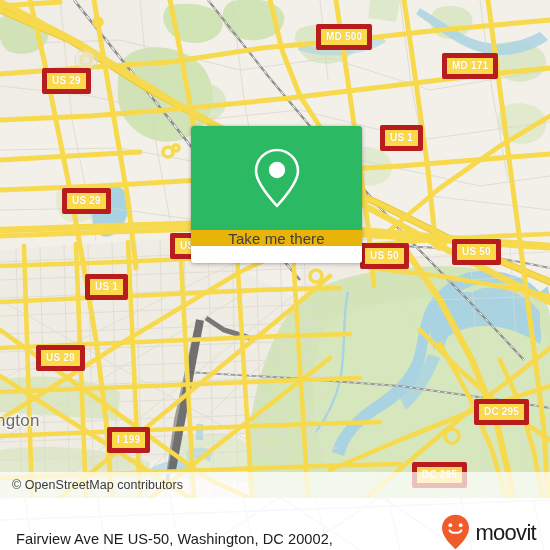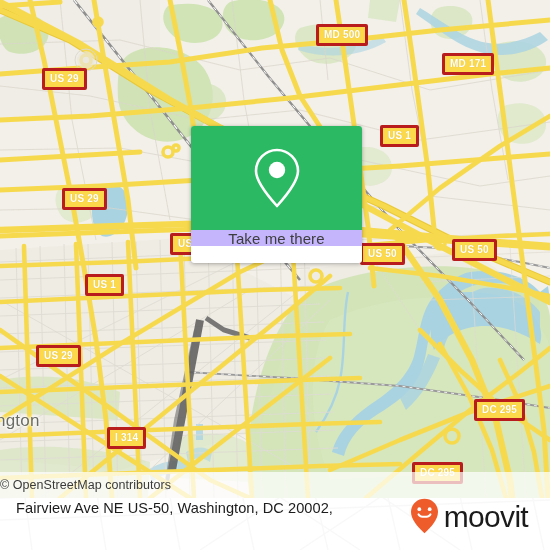--- a/index.html
+++ b/index.html
@@ -15,21 +15,21 @@
     position:absolute;left:0;top:0;width:550px;height:498px;overflow:hidden;
     background:#f2efe9;
   }
   .map-canvas{position:absolute;left:0;top:0;width:550px;height:498px;}
   .map-canvas svg{display:block;}
 
   
   .shield{
     position:absolute;
     background:#fcd94b;
-    border:3px solid #b91c1c;
+    border:5px solid #b91c1c;
     border-radius:2px;
     color:#fff;
     font-weight:bold;
     font-size:10px;
     line-height:11px;
     padding:2px 5px 3px 5px;
     letter-spacing:0.2px;
     white-space:nowrap;
     text-shadow:0 0 1px rgba(150,120,0,.35);
     font-family:"Liberation Sans","DejaVu Sans",sans-serif;
@@ -58,54 +58,54 @@
     background:#2bb963;
     display:flex;align-items:center;justify-content:center;
   }
   .card-pin svg{display:block;}
   .card-btn{
     height:16px;width:100%;
     display:flex;align-items:center;justify-content:center;
     color:#3d3d3d;
     font-size:15px;
     letter-spacing:.1px;
-    background:#c4b5fd;
+    background:#eab308;
   }
 
   
   .attrib{
     position:absolute;left:0;bottom:0;width:550px;height:26px;
     background:rgba(255,255,255,.72);
     display:flex;align-items:center;
   }
   .attrib span{
-    font-size:12.5px;color:#3a3a3a;letter-spacing:.05px;
+    font-size:12.5px;color:#3a3a3a;padding-left:12px;letter-spacing:.05px;
   }
 
   
   .footer{
     position:absolute;left:0;top:498px;width:550px;height:52px;
     background:#fff;overflow:hidden;
   }
   .footer-watermark{
     position:absolute;left:0;top:-498px;width:550px;height:550px;
     opacity:.055;pointer-events:none;
   }
   .footer-inner{
-    position:relative;height:100%;display:flex;align-items:flex-start;
-    justify-content:space-between;padding:0 22px 0 16px;box-sizing:border-box;gap:20px;
+    position:relative;height:100%;display:flex;align-items:flex-end;
+    justify-content:space-between;padding:0 14px 0 16px;box-sizing:border-box;gap:20px;
   }
   .footer-addr{
     font-size:14.6px;line-height:21px;color:#1c1c1c;max-width:380px;
     letter-spacing:.05px;
   }
   .brand{display:flex;align-items:center;gap:5px;}
   .brand-pin svg{display:block;}
   .brand-word{
-    font-size:30px;line-height:29px;color:#1b1b1b;letter-spacing:-.7px;
+    font-size:22px;line-height:29px;color:#1b1b1b;letter-spacing:-.7px;
     font-weight:normal;
   }
 </style>
 </head>
 <body>
 
 <div class="screen">
 
   <div class="map">
 
@@ -328,21 +328,21 @@
     <div class="shield" style="left:316px;top:24px;">MD 500</div>
     <div class="shield" style="left:442px;top:53px;">MD 171</div>
     <div class="shield" style="left:42px;top:68px;">US 29</div>
     <div class="shield" style="left:380px;top:125px;">US 1</div>
     <div class="shield" style="left:62px;top:188px;">US 29</div>
     <div class="shield" style="left:170px;top:233px;">US 50</div>
     <div class="shield" style="left:360px;top:243px;">US 50</div>
     <div class="shield" style="left:452px;top:239px;">US 50</div>
     <div class="shield" style="left:85px;top:274px;">US 1</div>
     <div class="shield" style="left:36px;top:345px;">US 29</div>
-    <div class="shield" style="left:107px;top:427px;">I 314</div>
+    <div class="shield" style="left:107px;top:427px;">I 199</div>
     <div class="shield" style="left:474px;top:399px;">DC 295</div>
     <div class="shield" style="left:412px;top:462px;">DC 295</div>
 
     <div class="placelabel" style="left:-4px;top:411px;">ngton</div>
 
     <div class="card">
       <div class="card-top">
         <span class="card-pin">
           <svg width="54" height="64" viewBox="0 0 54 64" xmlns="http://www.w3.org/2000/svg">
             <path d="M27 4 C15.4 4 6 13.4 6 25 C6 34 13.5 45 27 60 C40.5 45 48 34 48 25 C48 13.4 38.6 4 27 4 Z" fill="none" stroke="#ffffff" stroke-width="2.6" stroke-linejoin="round"></path>

